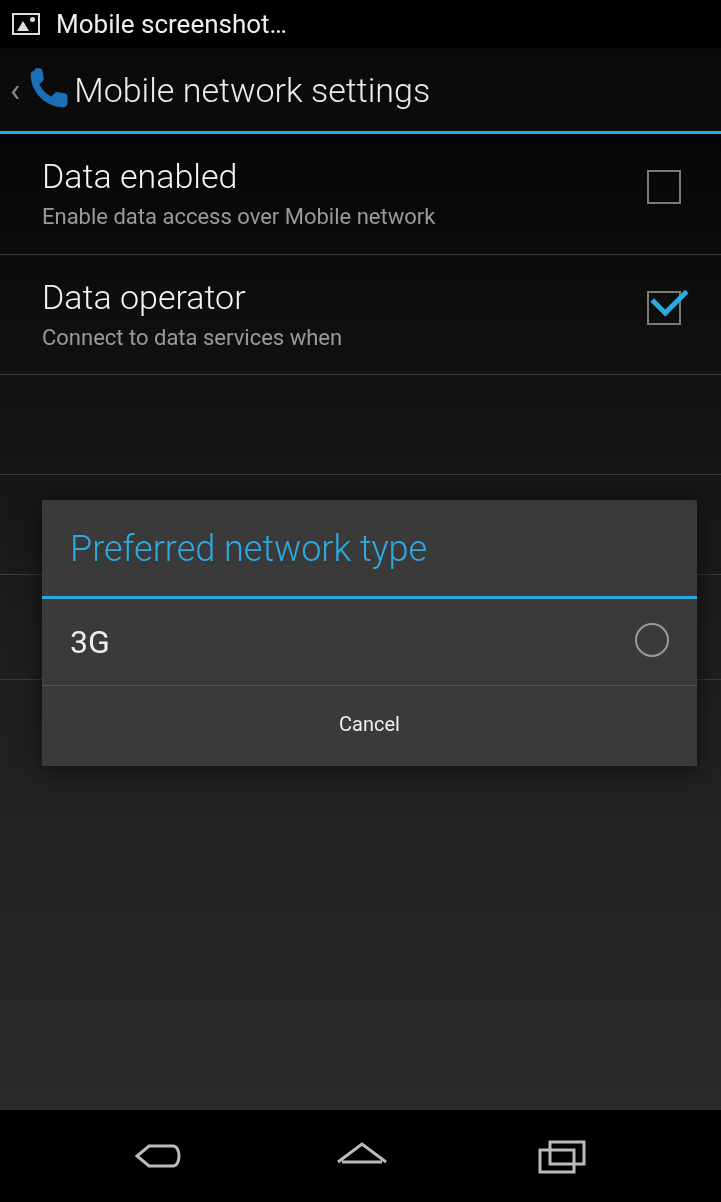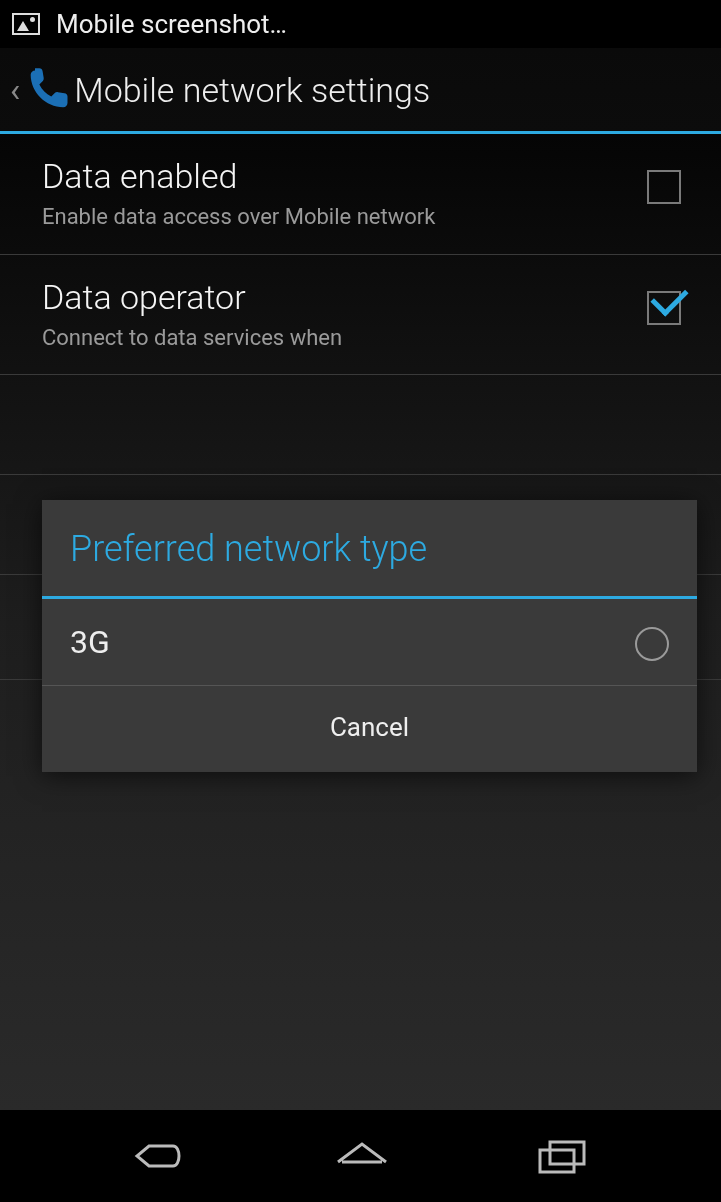--- a/index.html
+++ b/index.html
@@ -120,21 +120,21 @@
   }
   .dialog-title {
     font-size: 36px;
     color: #2daae1;
     padding: 28px 28px 26px;
     border-bottom: 3px solid #2daae1;
     font-weight: 300;
   }
   .dialog-option {
     display: flex;
-    align-items: flex-end;
+    align-items: flex-start;
     justify-content: space-between;
     padding: 24px 28px;
     border-bottom: 1px solid #555;
     font-size: 32px;
     color: #eee;
   }
   .radio {
     width: 34px; height: 34px;
     border: 2px solid #9a9a9a;
     border-radius: 50%;
@@ -145,21 +145,21 @@
     content: "";
     position: absolute;
     left: 6px; top: 6px;
     width: 18px; height: 18px;
     background: #2daae1;
     border-radius: 50%;
   }
   .dialog-cancel {
     text-align: center;
     padding: 26px 0 30px;
-    font-size: 26px;
+    font-size: 20px;
     color: #eee;
   }
 
   
   .nav-bar {
     position: absolute;
     left: 0; right: 0; bottom: 0;
     height: 92px;
     background: #000;
     display: flex;

